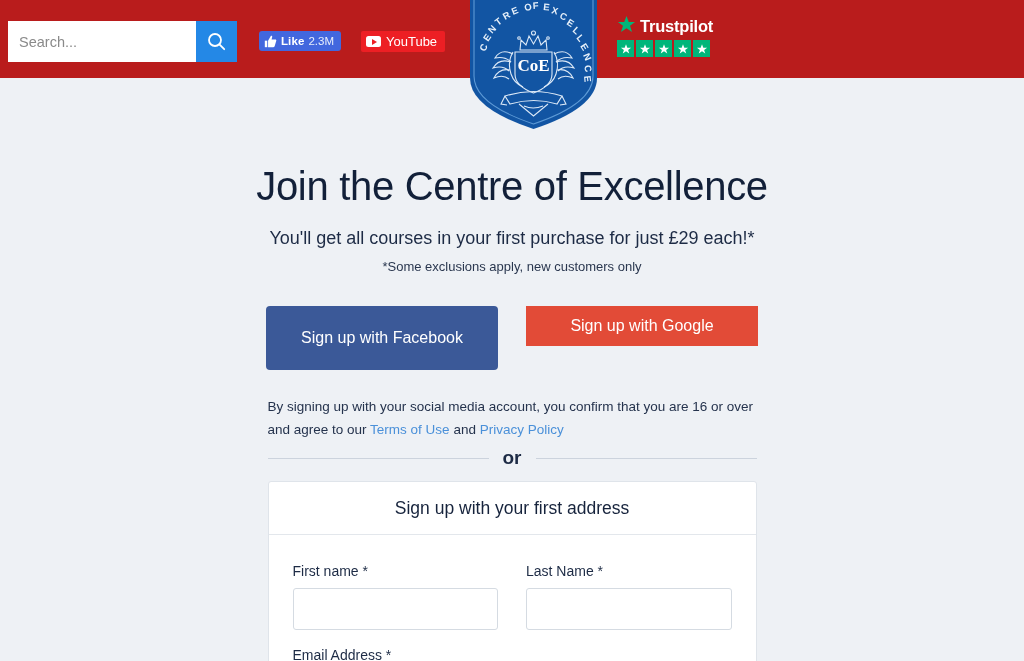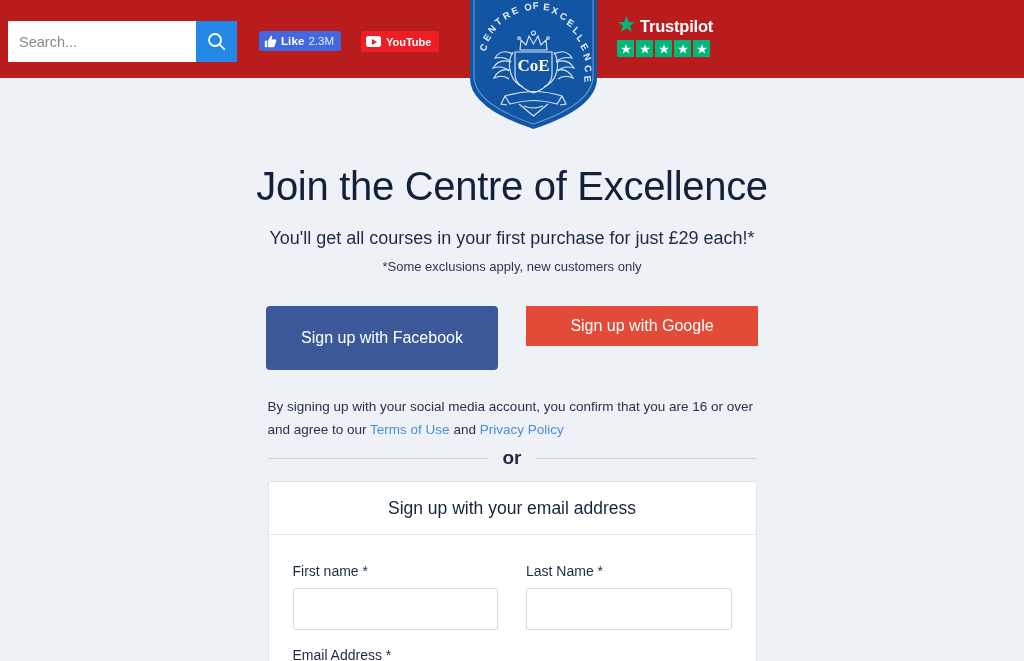--- a/index.html
+++ b/index.html
@@ -78,21 +78,21 @@
     display: flex; align-items: center; justify-content: center;
   }
   .yt-btn .ytmark i {
     display:block; width:0; height:0;
     border-left: 5px solid #ed1f24;
     border-top: 3.2px solid transparent;
     border-bottom: 3.2px solid transparent;
     margin-left: 1.5px;
   }
   .yt-btn .lbl {
-    color:#fff; font-size: 11px; font-weight: bold;
+    color:#fff; font-size: 13px; font-weight: normal;
     font-family: "Liberation Sans", sans-serif;
   }
 
   .trustpilot {
     position: absolute; left: 617px; top: 16px;
     width: 97px;
     display: flex; flex-direction: column; gap: 3px;
   }
   .tp-top { display: flex; align-items: center; gap: 4px; height: 21px; }
   .tp-top .name {
@@ -377,21 +377,21 @@
       <span>By signing up with your social media account, you confirm that you are 16 or over and agree to our </span><a href="#">Terms of Use</a><span> and </span><a href="#">Privacy Policy</a>
     </p>
 
     <div class="or-row">
       <span class="line"></span>
       <span class="or">or</span>
       <span class="line"></span>
     </div>
 
     <div class="card">
-      <div class="card-head">Sign up with your email address</div>
+      <div class="card-head">Sign up with your first address</div>
       <div class="card-body">
         <div class="field-row">
           <div class="field">
             <label>First name *</label>
             <input type="text" value="" style="">
           </div>
           <div class="field">
             <label>Last Name *</label>
             <input type="text" value="" style="">
           </div>

